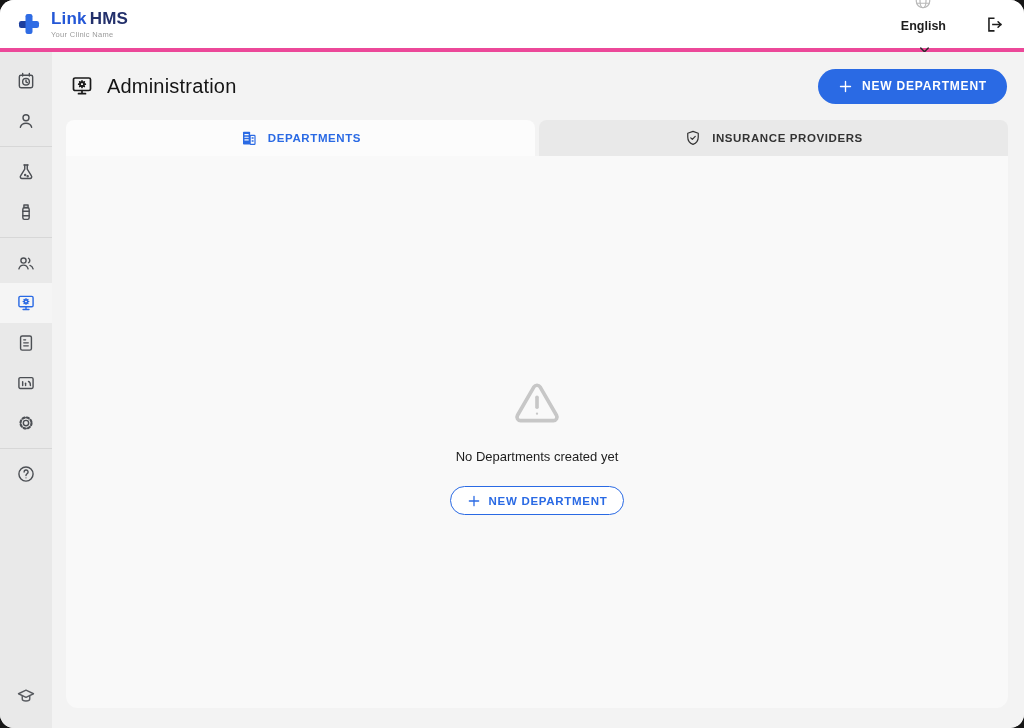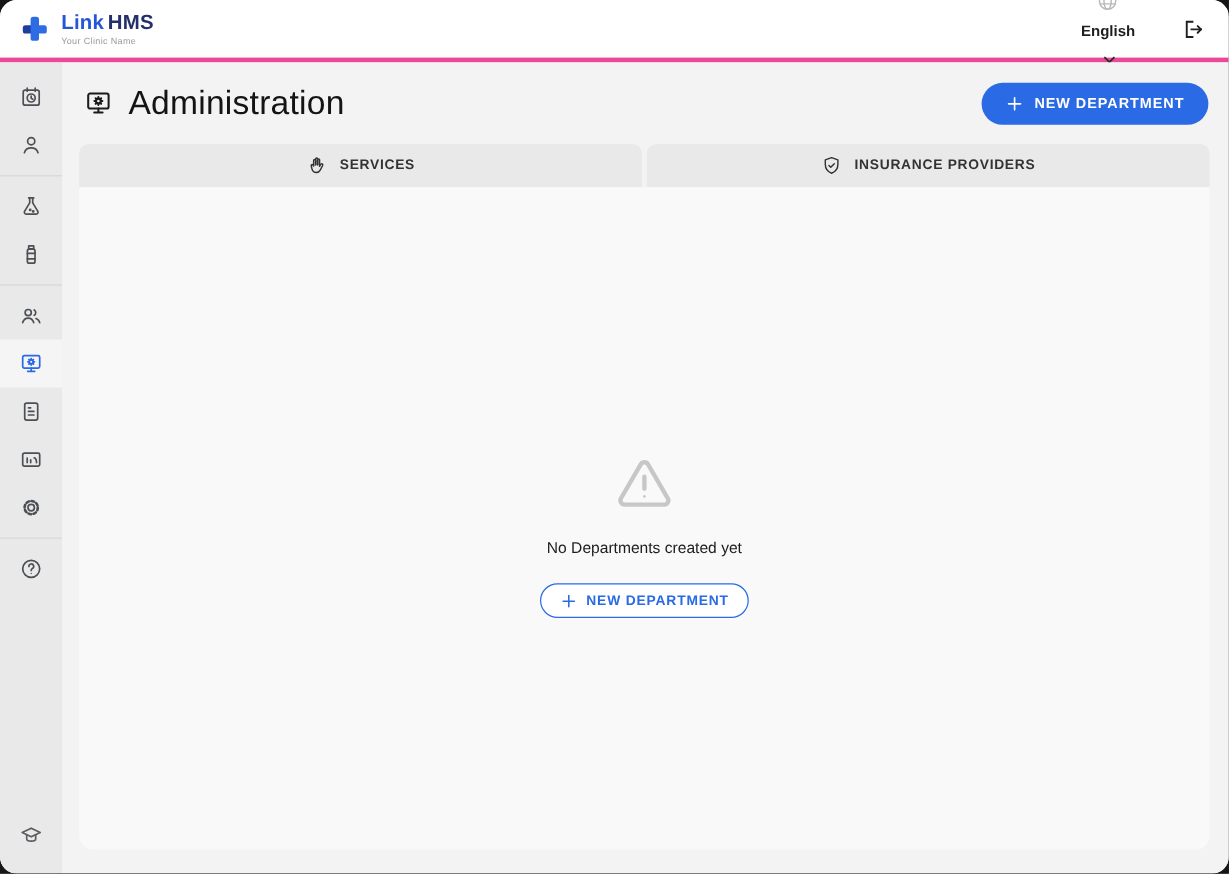--- a/index.html
+++ b/index.html
@@ -43,21 +43,21 @@
   .side-spacer { flex: 1; }
   .side-item.bottom { margin-bottom: 12px; color: #595c61; }
   
   .main { flex: 1; display: flex; flex-direction: column; background: #f3f3f3; min-width: 0; }
   .page-header {
     height: 68px; display: flex; align-items: center; justify-content: space-between;
     padding: 0 17px 0 18px; flex: 0 0 auto;
   }
   .page-title-wrap { display: flex; align-items: center; gap: 13px; color: #1b1b1b; }
   .page-title-wrap svg { width: 24px; height: 24px; }
-  .page-title { font-size: 28px; font-weight: 500; letter-spacing: .2px; color: #141414; }
+  .page-title { font-size: 20px; font-weight: 500; letter-spacing: .2px; color: #141414; }
   .btn-primary {
     display: flex; align-items: center; gap: 9px; background: #2a6ae4; color: #ffffff;
     border: none; border-radius: 18px; height: 35px; padding: 0 20px;
     font-family: "Liberation Sans", sans-serif; font-size: 12px; font-weight: bold;
     letter-spacing: .8px; cursor: pointer;
   }
   .btn-primary svg { width: 15px; height: 15px; }
   
   .tabs { display: flex; gap: 4px; padding: 0 16px 0 14px; flex: 0 0 auto; }
   .tab {
@@ -226,28 +226,29 @@
         </div>
         <button class="btn-primary">
           <svg viewBox="0 0 24 24" fill="none" stroke="currentColor" stroke-width="2.2" stroke-linecap="round">
             <path d="M12 4v16M4 12h16"></path>
           </svg>
           <span>NEW DEPARTMENT</span>
         </button>
       </div>
 
       <div class="tabs">
-        <div class="tab">
-          <svg viewBox="0 0 24 24" fill="none" stroke="currentColor" stroke-width="1.6" stroke-linecap="round" stroke-linejoin="round">
-            <path d="M8.5 12V6.2a1.1 1.1 0 0 1 2.2 0V11"></path>
-            <path d="M10.7 11V4.6a1.1 1.1 0 0 1 2.2 0V11"></path>
-            <path d="M12.9 11V5.6a1.1 1.1 0 0 1 2.2 0v7"></path>
-            <path d="M15.1 12.6l1.2-1.9a1.25 1.25 0 0 1 2.2 1.2l-2.7 5.1a5.1 5.1 0 0 1-4.5 2.7c-2.9 0-4.1-1.5-4.7-4l-.8-3.5c-.3-1.1 1.2-1.8 1.9-.9l.8 1.1"></path>
-          </svg>
-          <span>SERVICES</span>
+        <div class="tab active">
+          <svg viewBox="0 0 24 24">
+            <rect x="4" y="3.5" width="9.5" height="17" rx="1" fill="currentColor"></rect>
+            <path d="M6.5 7.5h4.5M6.5 11h4.5M6.5 14.5h4.5" stroke="#fcfcfc" stroke-width="1.4" stroke-linecap="round"></path>
+            <rect x="13.5" y="8.5" width="6.5" height="12" rx="1" fill="none" stroke="currentColor" stroke-width="1.6"></rect>
+            <rect x="15.5" y="11" width="2.6" height="2" fill="currentColor"></rect>
+            <rect x="15.5" y="15" width="2.6" height="2" fill="currentColor"></rect>
+          </svg>
+          <span>DEPARTMENTS</span>
         </div>
         <div class="tab">
           <svg viewBox="0 0 24 24" fill="none" stroke="currentColor" stroke-width="1.6" stroke-linecap="round" stroke-linejoin="round">
             <path d="M12 3.2 19 5.7v4.9c0 4.4-2.9 8.4-7 9.9-4.1-1.5-7-5.5-7-9.9V5.7z"></path>
             <path d="M9 11.8l2.1 2.1 3.9-4"></path>
           </svg>
           <span>INSURANCE PROVIDERS</span>
         </div>
       </div>
 

